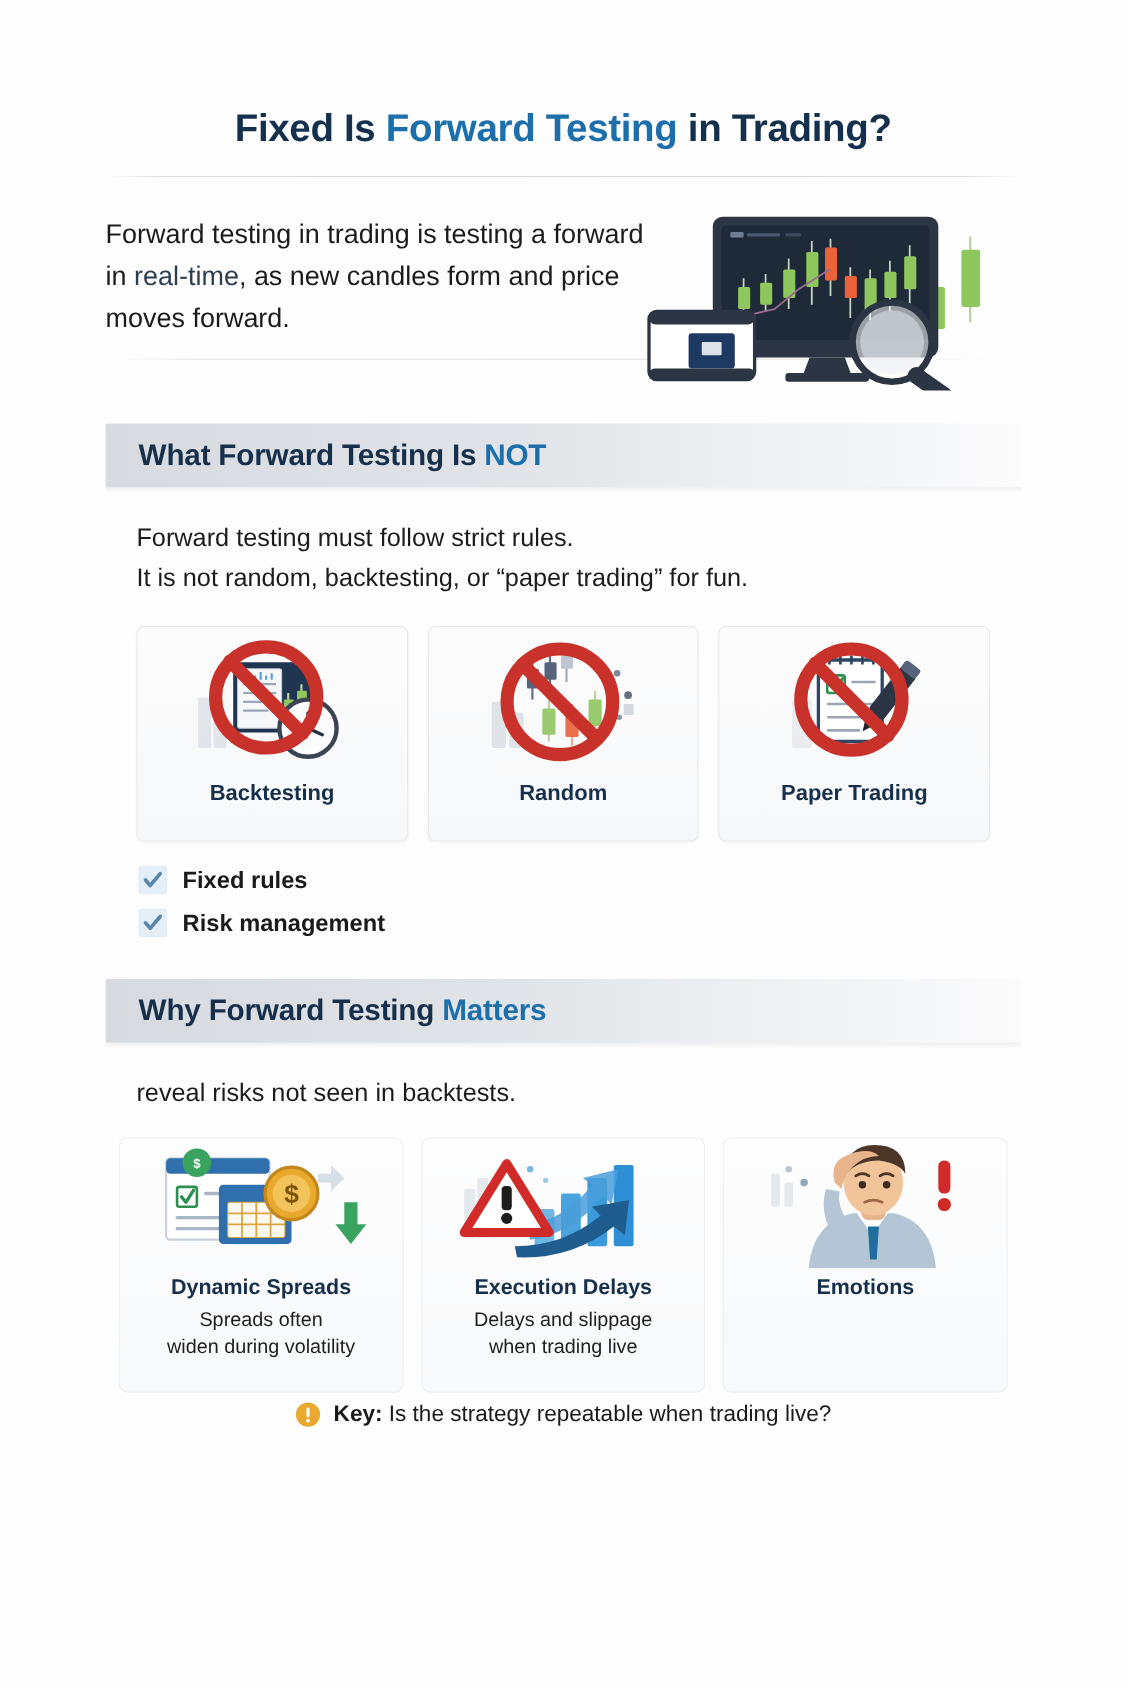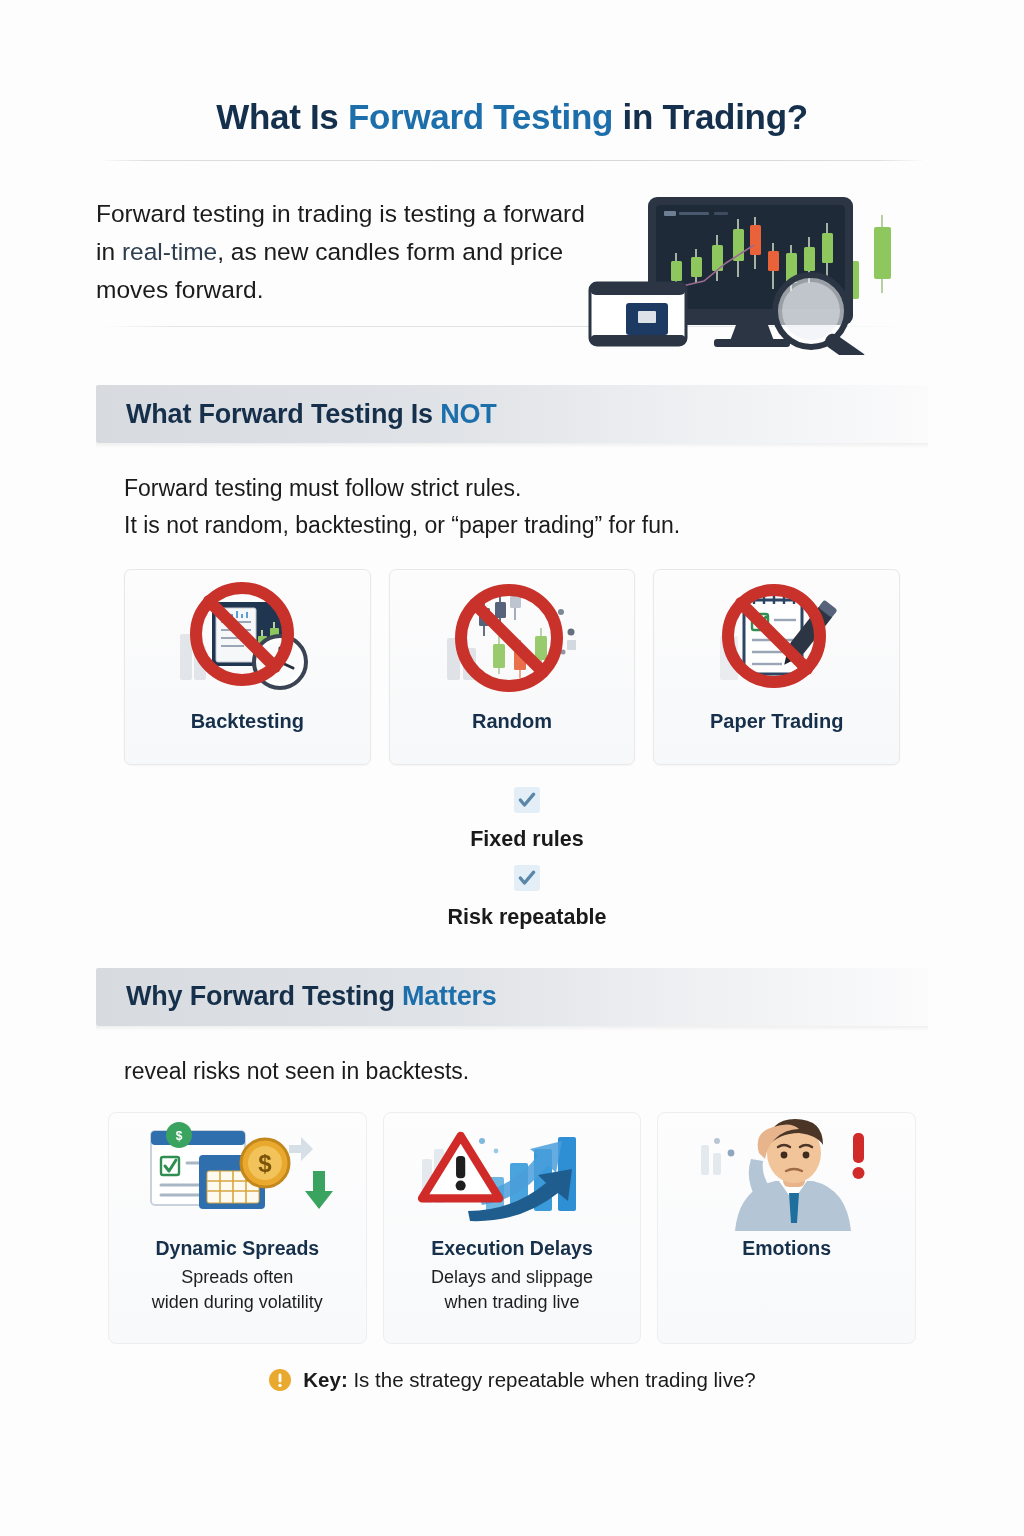--- a/index.html
+++ b/index.html
@@ -126,24 +126,23 @@
     margin-top: 2px;
   }
 
   
   .checklist {
     margin-top: 22px;
     padding-left: 30px;
   }
   .check-item {
     display: flex;
-    align-items: center;
+    align-items: flex-end;
     gap: 14px;
     margin-bottom: 13px;
-    flex-direction: column;
   }
   .check-box {
     width: 26px;
     height: 26px;
     background: #e3eef7;
     border-radius: 3px;
     display: flex;
     align-items: center;
     justify-content: center;
     flex: none;
@@ -185,41 +184,41 @@
     font-size: 18px;
     line-height: 1.42;
     color: #1e1e1e;
     text-align: center;
     margin-top: 5px;
     padding: 0 10px;
   }
 
   
   .key-row {
-    margin-top: 24px;
+    margin-top: 8px;
     display: flex;
     align-items: center;
     justify-content: center;
     gap: 11px;
   }
   .key-icon { width: 24px; height: 24px; flex: none; }
   .key-text {
     font-size: 20.5px;
     color: #1a1a1a;
   }
   .key-text b { font-weight: bold; }
 </style>
 </head>
 <body>
 
 <div class="page">
 
   <div class="title-wrap">
     <h1 class="title">
-      <span>What Is </span><span class="accent">Forward Testing</span><span> in Trading?</span>
+      <span>Fixed Is </span><span class="accent">Forward Testing</span><span> in Trading?</span>
     </h1>
     <div class="title-rule"></div>
   </div>
 
   <div class="intro">
     <div class="intro-text">
       <span>Forward testing in trading is testing a</span>
       <span>forward in </span><b>real-time</b><span>, as new candles</span>
       <span>form and price moves forward.</span>
     </div>
@@ -416,21 +415,21 @@
           </svg>
       </span>
       <span class="txt">Fixed rules</span>
     </div>
     <div class="check-item">
       <span class="check-box">
         <svg viewBox="0 0 24 24" width="20" height="20">
             <polyline points="4,12 9,18 20,5" fill="none" stroke="#5a86a8" stroke-width="4" stroke-linecap="round" stroke-linejoin="round"></polyline>
           </svg>
       </span>
-      <span class="txt">Risk repeatable</span>
+      <span class="txt">Risk management</span>
     </div>
   </div>
 
   <div class="section-bar">
     <h2>
       <span>Why Forward Testing </span><span class="accent">Matters</span>
     </h2>
   </div>
   <div class="section-bar-shadow"></div>
 

